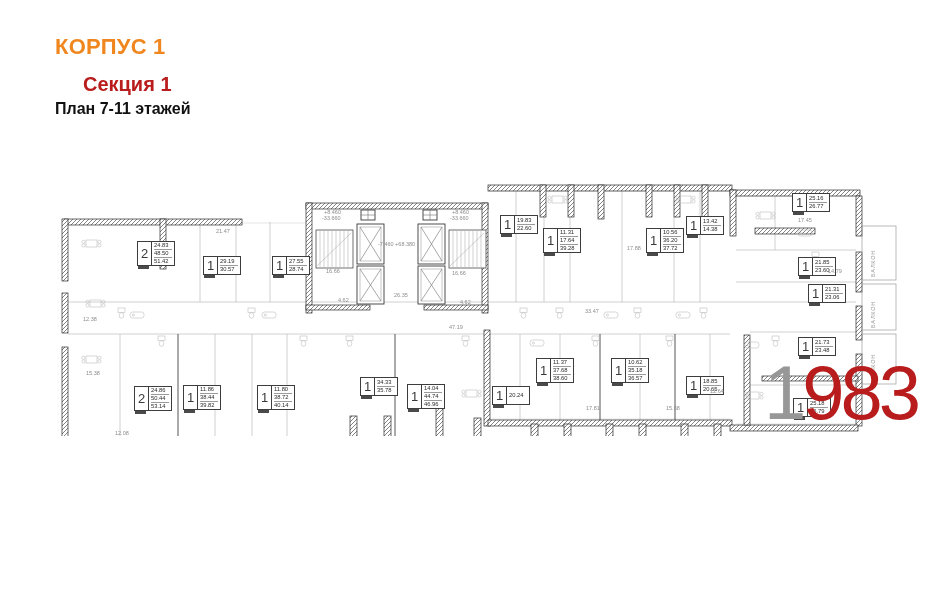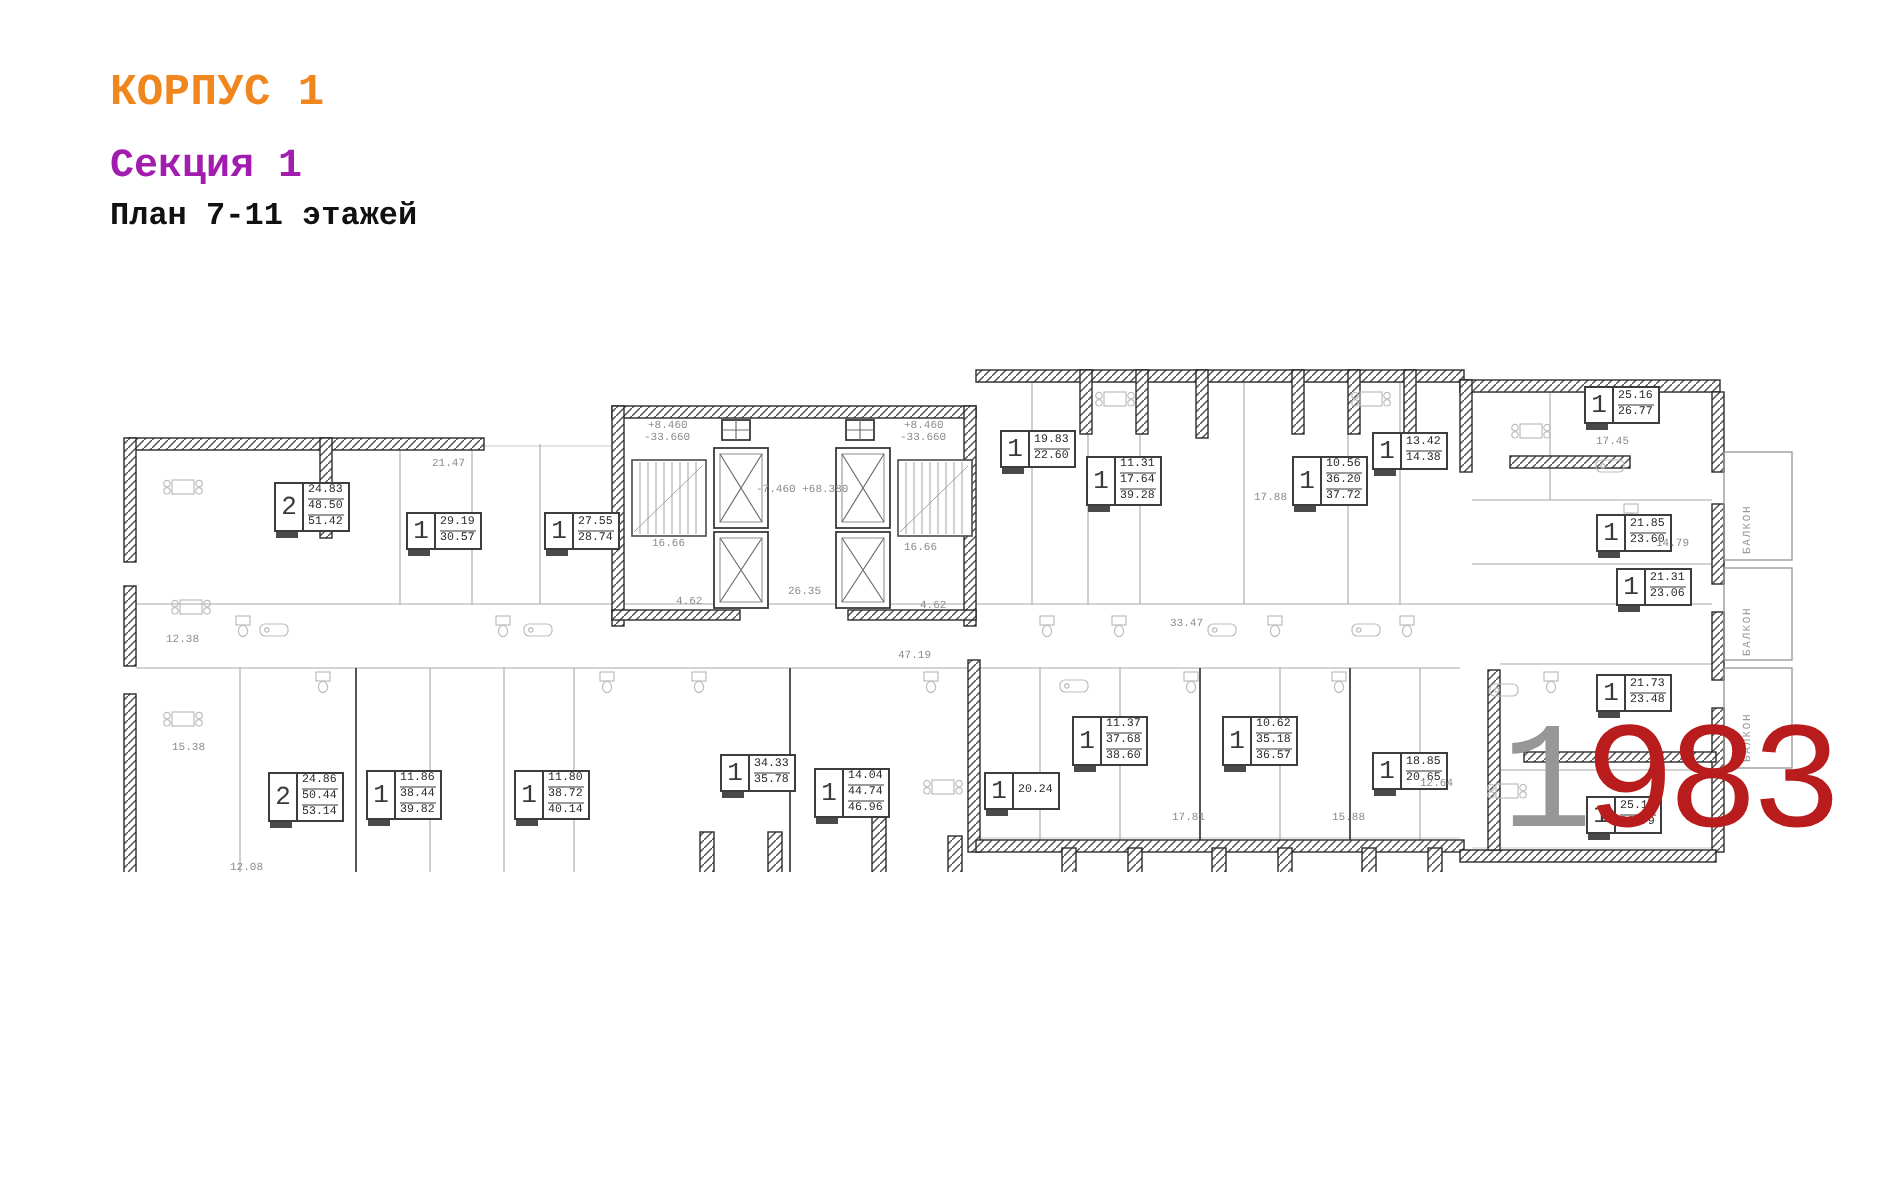--- a/index.html
+++ b/index.html
@@ -1,17 +1,17 @@
 <!DOCTYPE html>
 <html><head>
 <meta charset="utf-8">
 <style>
   html,body{margin:0;padding:0;background:#fff;}
   #page{position:relative;width:941px;height:436px;background:#fff;overflow:hidden;
-        font-family:Liberation Mono, monospace;}
+        font-family:Liberation Sans, sans-serif;}
   
   #header{position:absolute;left:55px;top:34px;}
   .h-building{font-size:22px;font-weight:bold;letter-spacing:0.2px;}
   .h-section{font-size:20px;font-weight:bold;margin-top:13px;}
   .h-plan{font-size:16px;font-weight:bold;color:#111;margin-top:4px;}
   
   #plan-svg{position:absolute;left:0;top:0;}
   .wall{fill:url(#hatch);stroke:#2b2b2b;stroke-width:0.7;}
   .p1{stroke:#555;stroke-width:1;fill:none;}
   .p2{stroke:#a8a8a8;stroke-width:0.55;fill:none;}
@@ -41,21 +41,21 @@
   .logo-year{font-size:76px;line-height:0.82;letter-spacing:-4px;font-weight:normal;}
   .logo-sub{padding-left:24px;margin-top:3px;font-size:8px;font-weight:bold;line-height:1.3;letter-spacing:0.3px;}
 </style>
 </head>
 <body>
 
 <div id="page">
 
   <div id="header">
     <div class="h-building" style="color: rgb(240, 134, 30);">КОРПУС 1</div>
-    <div class="h-section" style="color: #a21caf;">Секция 1</div>
+    <div class="h-section" style="color: #b91c1c; margin-left: 28px;">Секция 1</div>
     <div class="h-plan">План 7-11 этажей</div>
   </div>
 
   <svg id="plan-svg" width="941" height="600" viewBox="0 0 941 600" xmlns="http://www.w3.org/2000/svg">
     <defs>
       <pattern id="hatch" patternUnits="userSpaceOnUse" width="4" height="4">
         <rect width="4" height="4" fill="#ffffff"></rect>
         <path d="M0,4 L4,0" stroke="#4d4d4d" stroke-width="0.7"></path>
       </pattern>
       <g id="tbl" class="fur">

